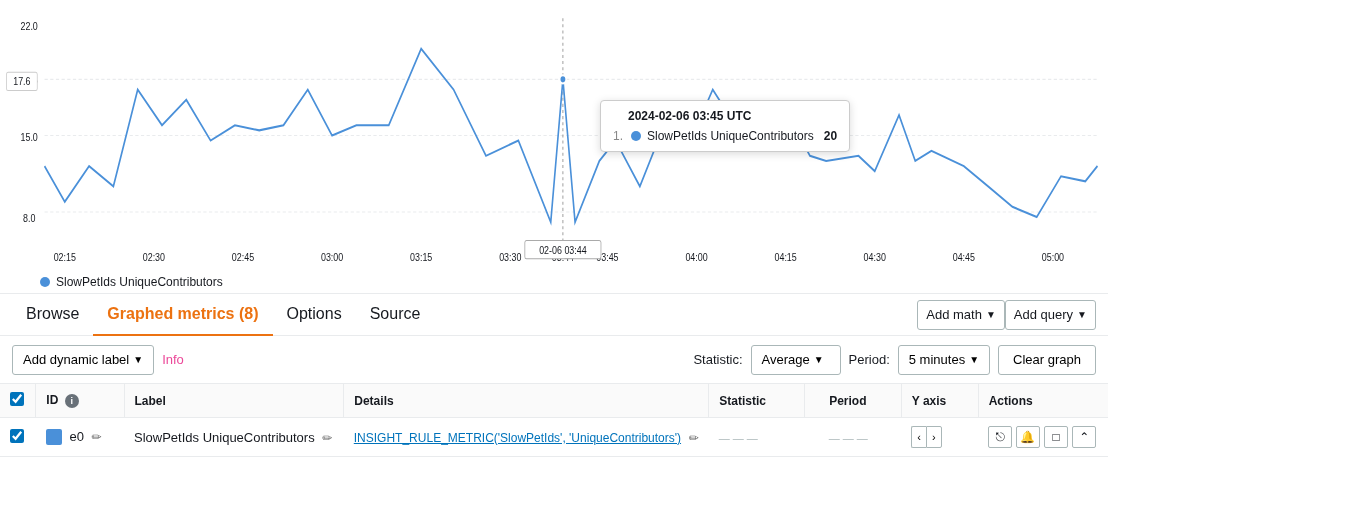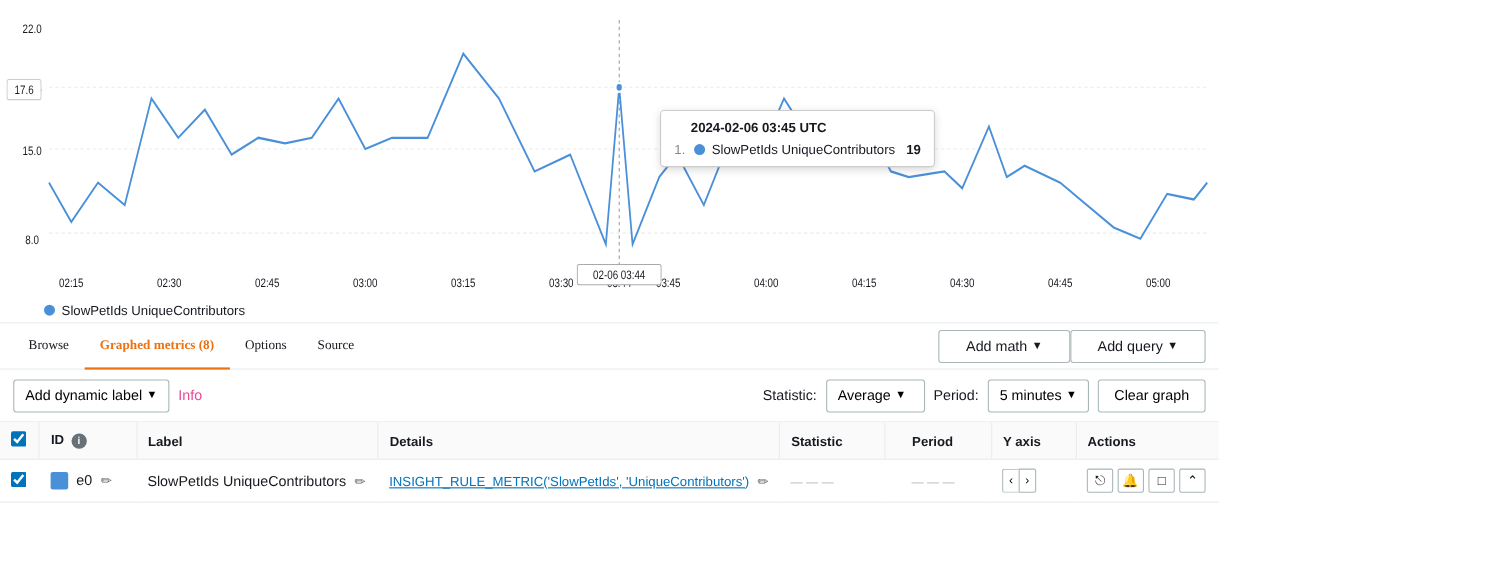--- a/index.html
+++ b/index.html
@@ -20,24 +20,24 @@
     .tooltip { position: absolute; background: #fff; border: 1px solid #ccc; border-radius: 4px; padding: 8px 12px; box-shadow: 0 2px 8px rgba(0,0,0,0.15); font-size: 12px; left: 600px; top: 100px; z-index: 10; min-width: 240px; }
     .tooltip-title { font-weight: 700; margin-bottom: 6px; color: #16191f; margin-left: 15px; }
     .tooltip-row { display: flex; align-items: center; gap: 6px; }
     .tooltip-num { color: #888; margin-right: 2px; }
     .tooltip-dot { width: 10px; height: 10px; border-radius: 50%; background: #4a90d9; }
     .tooltip-metric { color: #16191f; }
     .tooltip-value { font-weight: 700; margin-left: 4px; }
 
     
     .tabs-bar { display: flex; align-items: center; padding: 0 12px; border-bottom: 1px solid #e9ebed; height: 42px; gap: 0; }
-    .tab { padding: 0 14px; height: 42px; display: flex; align-items: center; cursor: pointer; font-size: 12px; color: #16191f; border-bottom: 2px solid transparent; white-space: nowrap; font-family: Liberation Serif, serif; }
+    .tab { padding: 0 14px; height: 42px; display: flex; align-items: center; cursor: pointer; font-size: 16px; color: #16191f; border-bottom: 2px solid transparent; white-space: nowrap; }
     .tab.active { color: #ec7211; border-bottom: 2px solid #ec7211; font-weight: 600; }
     .tabs-spacer { flex: 1; }
-    .tab-action-btn { display: flex; align-items: center; gap: 4px; border: 1px solid #aab7b8; background: #fff; border-radius: 3px; padding: 4px 24px; cursor: pointer; font-size: 13px; color: #16191f; height: 30px; }
+    .tab-action-btn { display: flex; align-items: center; gap: 4px; border: 1px solid #aab7b8; background: #fff; border-radius: 3px; padding: 4px 8px; cursor: pointer; font-size: 13px; color: #16191f; height: 30px; }
     .dropdown-arrow { font-size: 10px; }
 
     
     .toolbar { display: flex; align-items: center; padding: 8px 12px; border-bottom: 1px solid #e9ebed; height: 48px; gap: 8px; }
     .toolbar-left { display: flex; align-items: center; gap: 8px; }
     .toolbar-right { display: flex; align-items: center; gap: 8px; margin-left: auto; }
     .info-btn { color: #ec4899; font-size: 13px; cursor: pointer; }
     .add-dynamic-btn { display: flex; align-items: center; gap: 4px; border: 1px solid #aab7b8; background: #fff; border-radius: 3px; padding: 4px 10px; cursor: pointer; font-size: 13px; height: 30px; }
     .statistic-label { font-size: 13px; color: #16191f; }
     .select-btn { display: flex; align-items: center; gap: 4px; border: 1px solid #aab7b8; background: #fff; border-radius: 3px; padding: 4px 10px; cursor: pointer; font-size: 13px; height: 30px; min-width: 90px; text-align: right; }
@@ -122,21 +122,21 @@
       <span class="legend-label">SlowPetIds UniqueContributors</span>
     </div>
 
     
     <div class="tooltip">
       <div class="tooltip-title">2024-02-06 03:45 UTC</div>
       <div class="tooltip-row">
         <span class="tooltip-num">1.</span>
         <div class="tooltip-dot"></div>
         <span class="tooltip-metric">SlowPetIds UniqueContributors</span>
-        <span class="tooltip-value">19</span>
+        <span class="tooltip-value">20</span>
       </div>
     </div>
   </div>
 
   <div class="tabs-bar">
     <div class="tab">Browse</div>
     <div class="tab active">Graphed metrics (8)</div>
     <div class="tab">Options</div>
     <div class="tab">Source</div>
     <div class="tabs-spacer"></div>

